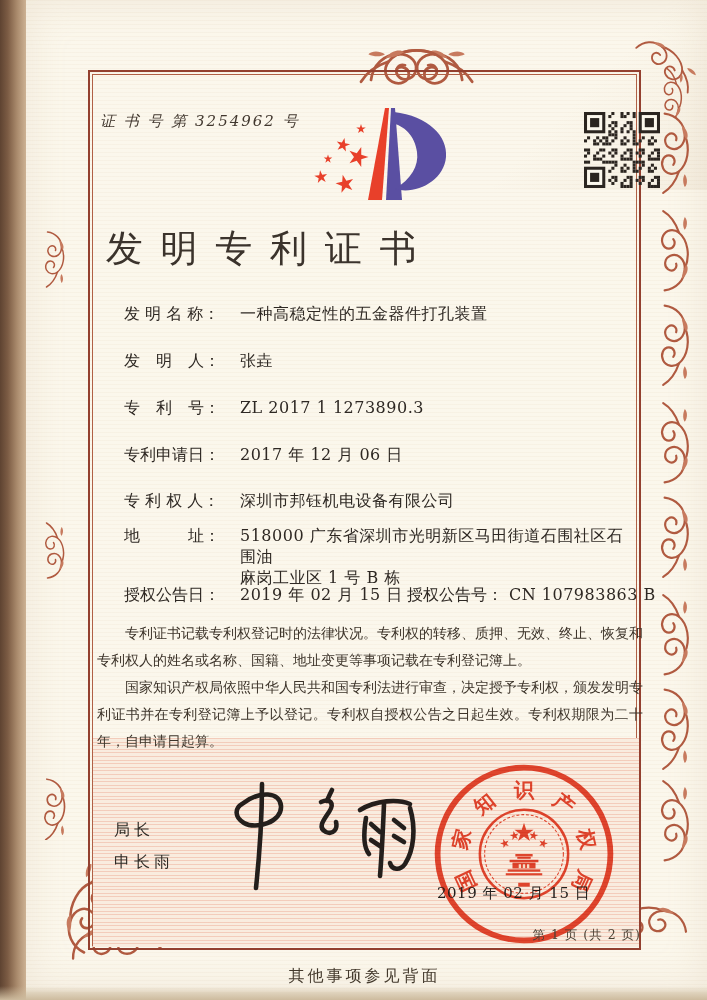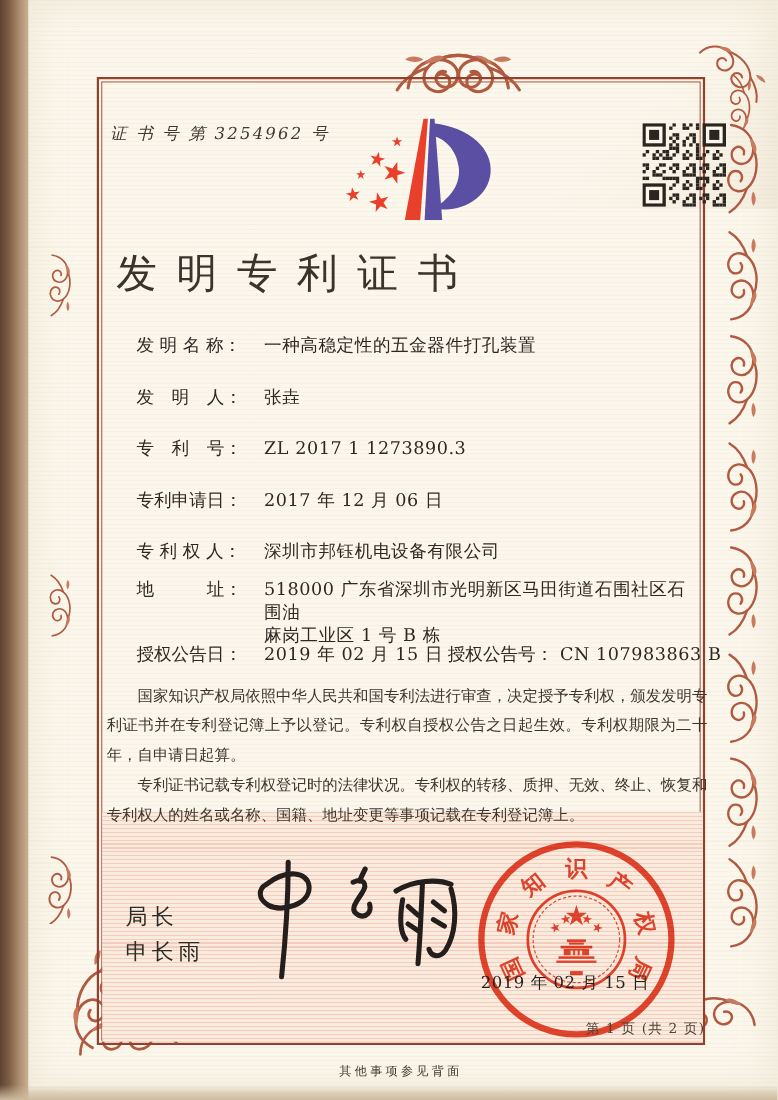--- a/index.html
+++ b/index.html
@@ -57,34 +57,34 @@
   .frow{position:absolute;left:0;display:flex;align-items:flex-start;white-space:nowrap;margin-left:24px;}
   .flabel{width:116px;flex:0 0 116px;}
   .fval{letter-spacing:0.5px;}
   .addr-col{display:flex;flex-direction:column;white-space:normal;}
   .grant2{position:absolute;left:283px;top:0;display:flex;}
   .paras{
     position:absolute;left:97px;top:620px;width:546px;
     font-size:14px;line-height:1.92;color:#3d342a;text-align:justify;
   }
   .paras p{margin:0;text-indent:2em;}
-  .director{position:absolute;left:114px;font-size:20px;color:#2e2a25;letter-spacing:4px;}
+  .director{position:absolute;left:114px;font-size:16px;color:#2e2a25;letter-spacing:4px;}
   .sig-svg{position:absolute;left:208px;top:776px;}
   .seal-svg{position:absolute;left:428px;top:758px;mix-blend-mode:multiply;}
   .seal-date{
     position:absolute;left:437px;top:884px;width:200px;
     font-size:15px;color:#221f1c;letter-spacing:0.5px;
   }
   .page-no{
     position:absolute;left:88px;top:927px;width:553px;text-align:right;
     font-size:12.5px;color:#4a4135;letter-spacing:1px;
   }
   .back-note{
     position:absolute;left:88px;top:966px;width:553px;text-align:center;
-    font-size:11px;color:#43392c;letter-spacing:3px;
+    font-size:16px;color:#43392c;letter-spacing:3px;
   }
   .logo-svg{position:absolute;left:298px;top:96px;}
   .qr-svg{position:absolute;left:584px;top:112px;}
   .orn{position:absolute;pointer-events:none;}
   .hidden-defs{position:absolute;width:0;height:0;overflow:hidden;}
 </style>
 </head>
 <body>
 
 <div class="scan">
@@ -367,22 +367,22 @@
       <span class="flabel">授权公告日：</span>
       <span class="fval">2019 年 02 月 15 日</span>
       <span class="grant2">
         <span class="flabel" style="width:auto;flex:none">授权公告号：</span>
         <span class="fval" style="margin-left:6px">CN 107983863 B</span>
       </span>
     </div>
   </div>
 
   <div class="paras">
+    <p>专利证书记载专利权登记时的法律状况。专利权的转移、质押、无效、终止、恢复和专利权人的姓名或名称、国籍、地址变更等事项记载在专利登记簿上。</p>
     <p>国家知识产权局依照中华人民共和国专利法进行审查，决定授予专利权，颁发发明专利证书并在专利登记簿上予以登记。专利权自授权公告之日起生效。专利权期限为二十年，自申请日起算。</p>
-    <p>专利证书记载专利权登记时的法律状况。专利权的转移、质押、无效、终止、恢复和专利权人的姓名或名称、国籍、地址变更等事项记载在专利登记簿上。</p>
   </div>
 
   <div class="director" style="top:820px">局长</div>
   <div class="director" style="top:852px">申长雨</div>
 
   <svg class="sig-svg" width="235" height="118" viewBox="0 0 235 118">
     <g fill="none" stroke="#241f1c" stroke-width="4.6" stroke-linecap="round" stroke-linejoin="round">
       <path d="M34,28 C52,14 72,16 73,30 C74,46 48,54 36,47 C26,41 27,32 34,28"></path>
       <path d="M54,8 C54,34 52,74 48,112"></path>
       <path d="M113,26 C122,22 127,27 121,36 C114,46 110,52 118,56 C125,59 130,53 128,46"></path>

